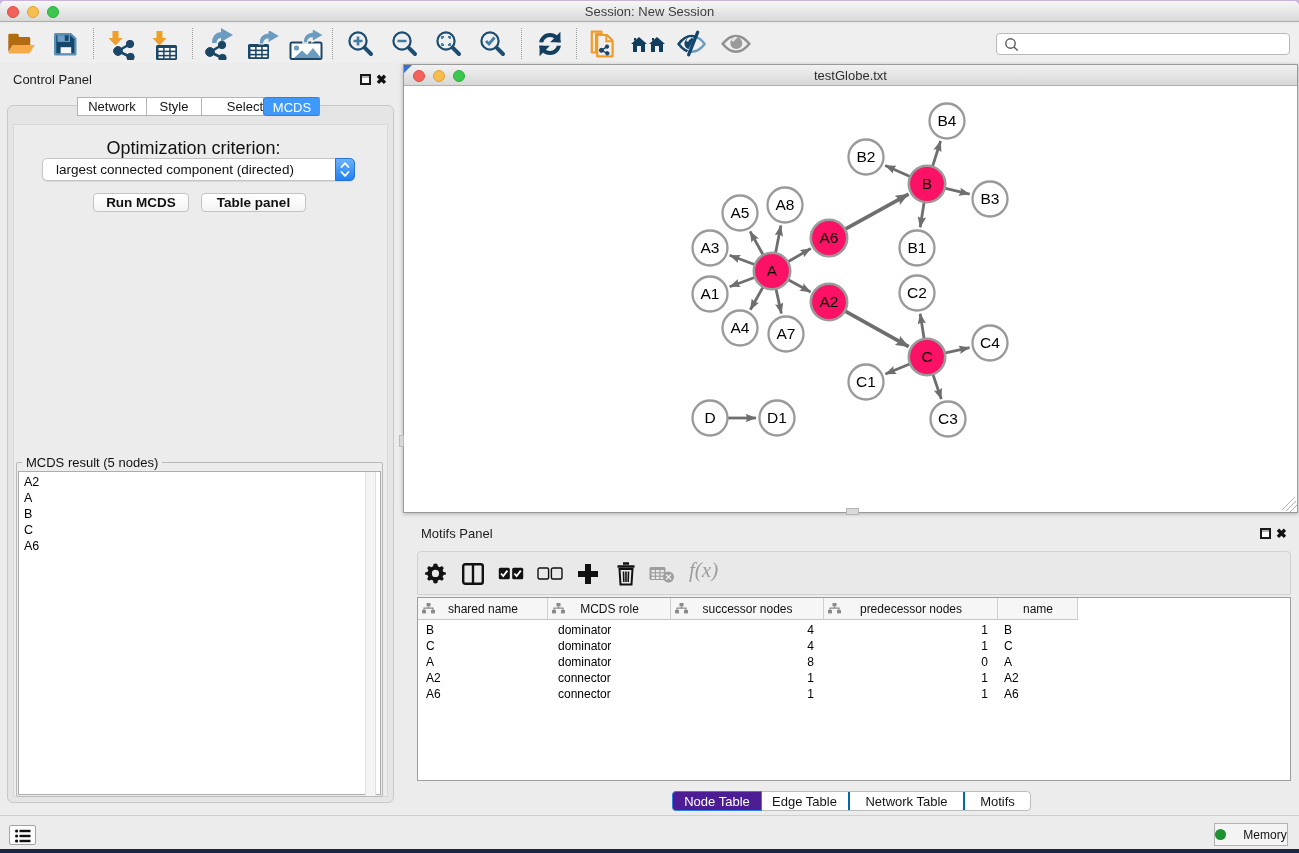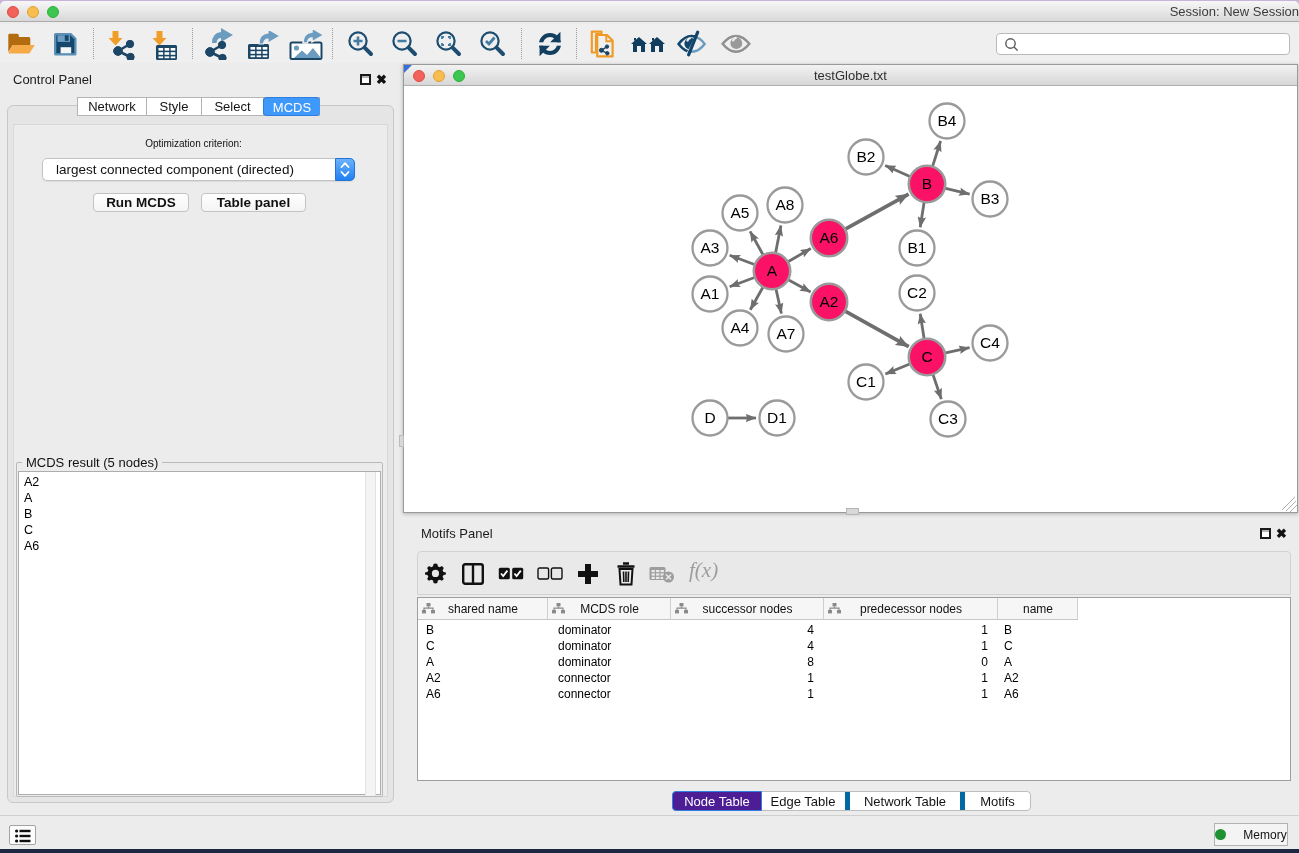--- a/index.html
+++ b/index.html
@@ -2,21 +2,21 @@
 <html><head>
 <meta charset="utf-8">
 <style>
 * { margin:0; padding:0; box-sizing:border-box; }
 html,body { width:1299px; height:853px; overflow:hidden; }
 body { font-family:"Liberation Sans", sans-serif; background:#c9b4d9; position:relative; }
 #win { position:absolute; left:0; top:1px; width:1299px; height:848px; background:#ececec; border-radius:5px 5px 0 0; overflow:hidden; }
 #deskbot { position:absolute; left:0; top:849px; width:1299px; height:4px; background:#1c2742; }
 
 #titlebar { position:absolute; left:0; top:0; width:1299px; height:21px; background:linear-gradient(#f7f7f7,#d8d8d8); border-bottom:1px solid #ababab; border-radius:5px 5px 0 0; }
-#titlebar .title { position:absolute; left:0; right:0; top:3px; text-align:right; font-size:13px; color:#3c3c3c; }
+#titlebar .title { position:absolute; left:0; right:0; top:3px; text-align:center; font-size:13px; color:#3c3c3c; }
 .tl { position:absolute; top:5px; width:12px; height:12px; border-radius:50%; }
 
 #toolbar { position:absolute; left:0; top:23px; width:1299px; height:39px; background:#efefef; }
 .sep { position:absolute; top:4px; height:31px; width:0; border-left:1px dotted #9b9b9b; }
 .ticon { position:absolute; top:0; height:39px; display:flex; align-items:center; justify-content:center; }
 #searchbox { position:absolute; left:996px; top:9px; width:294px; height:22px; background:#fff; border:1px solid #b9b9b9; border-radius:4px; }
 
 #cpanel { position:absolute; left:0; top:62px; width:401px; height:754px; }
 .paneltitle { font-size:13px; color:#1c1c1c; }
 .floatsq { position:absolute; width:11px; height:11px; border:2px solid #1a1a1a; background:#fff; box-shadow:inset 0 2px 0 #b5b5b5; }
@@ -30,21 +30,21 @@
 #netwin { position:absolute; left:403px; top:63px; width:895px; height:449px; background:#fff; border:1px solid #9a9a9a; box-shadow:0 1px 4px rgba(0,0,0,0.25); }
 #nettitle { position:absolute; left:0; top:0; width:100%; height:21px; background:linear-gradient(#f2f2f2,#d7d7d7); border-bottom:1px solid #b0b0b0; }
 #nettitle .title { position:absolute; left:0; right:0; top:3px; text-align:center; font-size:13px; color:#2e2e2e; }
 
 #tpanel { position:absolute; left:403px; top:519px; width:896px; height:296px; }
 #ttoolbar { position:absolute; left:14px; top:31px; width:874px; height:44px; background:#e9e9e9; border:1px solid #d2d2d2; border-radius:4px 4px 0 0; }
 #ttable { position:absolute; left:14px; top:77px; width:874px; height:184px; background:#fff; border:1px solid #9e9e9e; }
 .hcell { position:absolute; top:0; height:22px; background:#f6f6f6; border-right:1px solid #cfcfcf; border-bottom:1px solid #c6c6c6; font-size:12px; color:#111; }
 .trow { position:absolute; font-size:12px; color:#000; height:16px; line-height:16px; }
 .btabs { position:absolute; display:flex; height:20px; border:1px solid #bdbdbd; border-radius:4px; background:#fff; }
-.btabs .tab { font-size:13px; color:#141414; text-align:center; line-height:19px; border-right:5px solid #0369a1; }
+.btabs .tab { font-size:13px; color:#141414; text-align:center; line-height:19px; border-right:2px solid #0369a1; }
 .btabs .tab:last-child { border-right:none; }
 .btabs .sel { background:#4c1d95; color:#fff; margin:-1px; border-radius:4px 0 0 4px; border:1px solid #2f7fe0; line-height:20px; }
 
 #statusbar { position:absolute; left:0; top:814px; width:1299px; height:33px; background:#ececec; border-top:1px solid #cfcfcf; }
 </style>
 </head>
 <body>
 <div id="win">
   <div id="titlebar">
     <div class="tl" style="left:7px; background:#f2625a; border:1px solid #dd4d44;"></div>
@@ -248,26 +248,26 @@
     </svg>
       </div>
   </div>
   <div id="cpanel">
     <div class="paneltitle" style="position:absolute; left:13px; top:9px;">Control Panel</div>
     <div class="floatsq" style="left:360px; top:11px;"></div>
     <div class="closex" style="left:376px; top:9px;">✖</div>
     <div class="tabs" style="left:77px; top:34px;">
       <div class="tab" style="width:69px;">Network</div>
         <div class="tab" style="width:55px;">Style</div>
-        <div class="tab" style="width:62px;">Select</div>
+        <div class="tab" style="width:62px;text-align:right;">Select</div>
         <div class="tab sel" style="width:57px;">MCDS</div>
     </div>
     <div style="position:absolute; left:7px; top:42px; width:387px; height:698px; background:#e5e5e5; border:1px solid #c8c8c8; border-radius:6px;"></div>
     <div style="position:absolute; left:13px; top:61px; width:375px; height:673px; background:#ececec; border:1px solid #d8d8d8;"></div>
-    <div style="position:absolute; left:0px; top:75px; width:387px; text-align:center; font-size:10px; color:#111;">Optimization criterion:</div>
+    <div style="position:absolute; left:0px; top:75px; width:387px; text-align:center; font-size:18px; color:#111;">Optimization criterion:</div>
     <div style="position:absolute; left:42px; top:95px; width:313px; height:23px; background:#fff; border:1px solid #c3c3c3; border-radius:5px; box-shadow:0 1px 1px rgba(0,0,0,0.08);">
       <div style="position:absolute; left:13px; top:3px; font-size:13.5px; color:#111;">largest connected component (directed)</div>
       <div style="position:absolute; right:-1px; top:-1px; width:20px; height:23px; background:linear-gradient(#6cb2fa,#2180f2); border-radius:0 5px 5px 0; border:1px solid #2373d8;">
         <svg width="18" height="21" viewBox="0 0 18 21">
           <path d="M5.5,8 L9,4.2 L12.5,8" fill="none" stroke="#fff" stroke-width="1.8" stroke-linecap="round" stroke-linejoin="round"></path>
           <path d="M5.5,13 L9,16.8 L12.5,13" fill="none" stroke="#fff" stroke-width="1.8" stroke-linecap="round" stroke-linejoin="round"></path>
         </svg>
       </div>
     </div>
     <div class="btn" style="left:93px; top:130px; width:96px; height:19px; line-height:18px;">Run MCDS</div>

